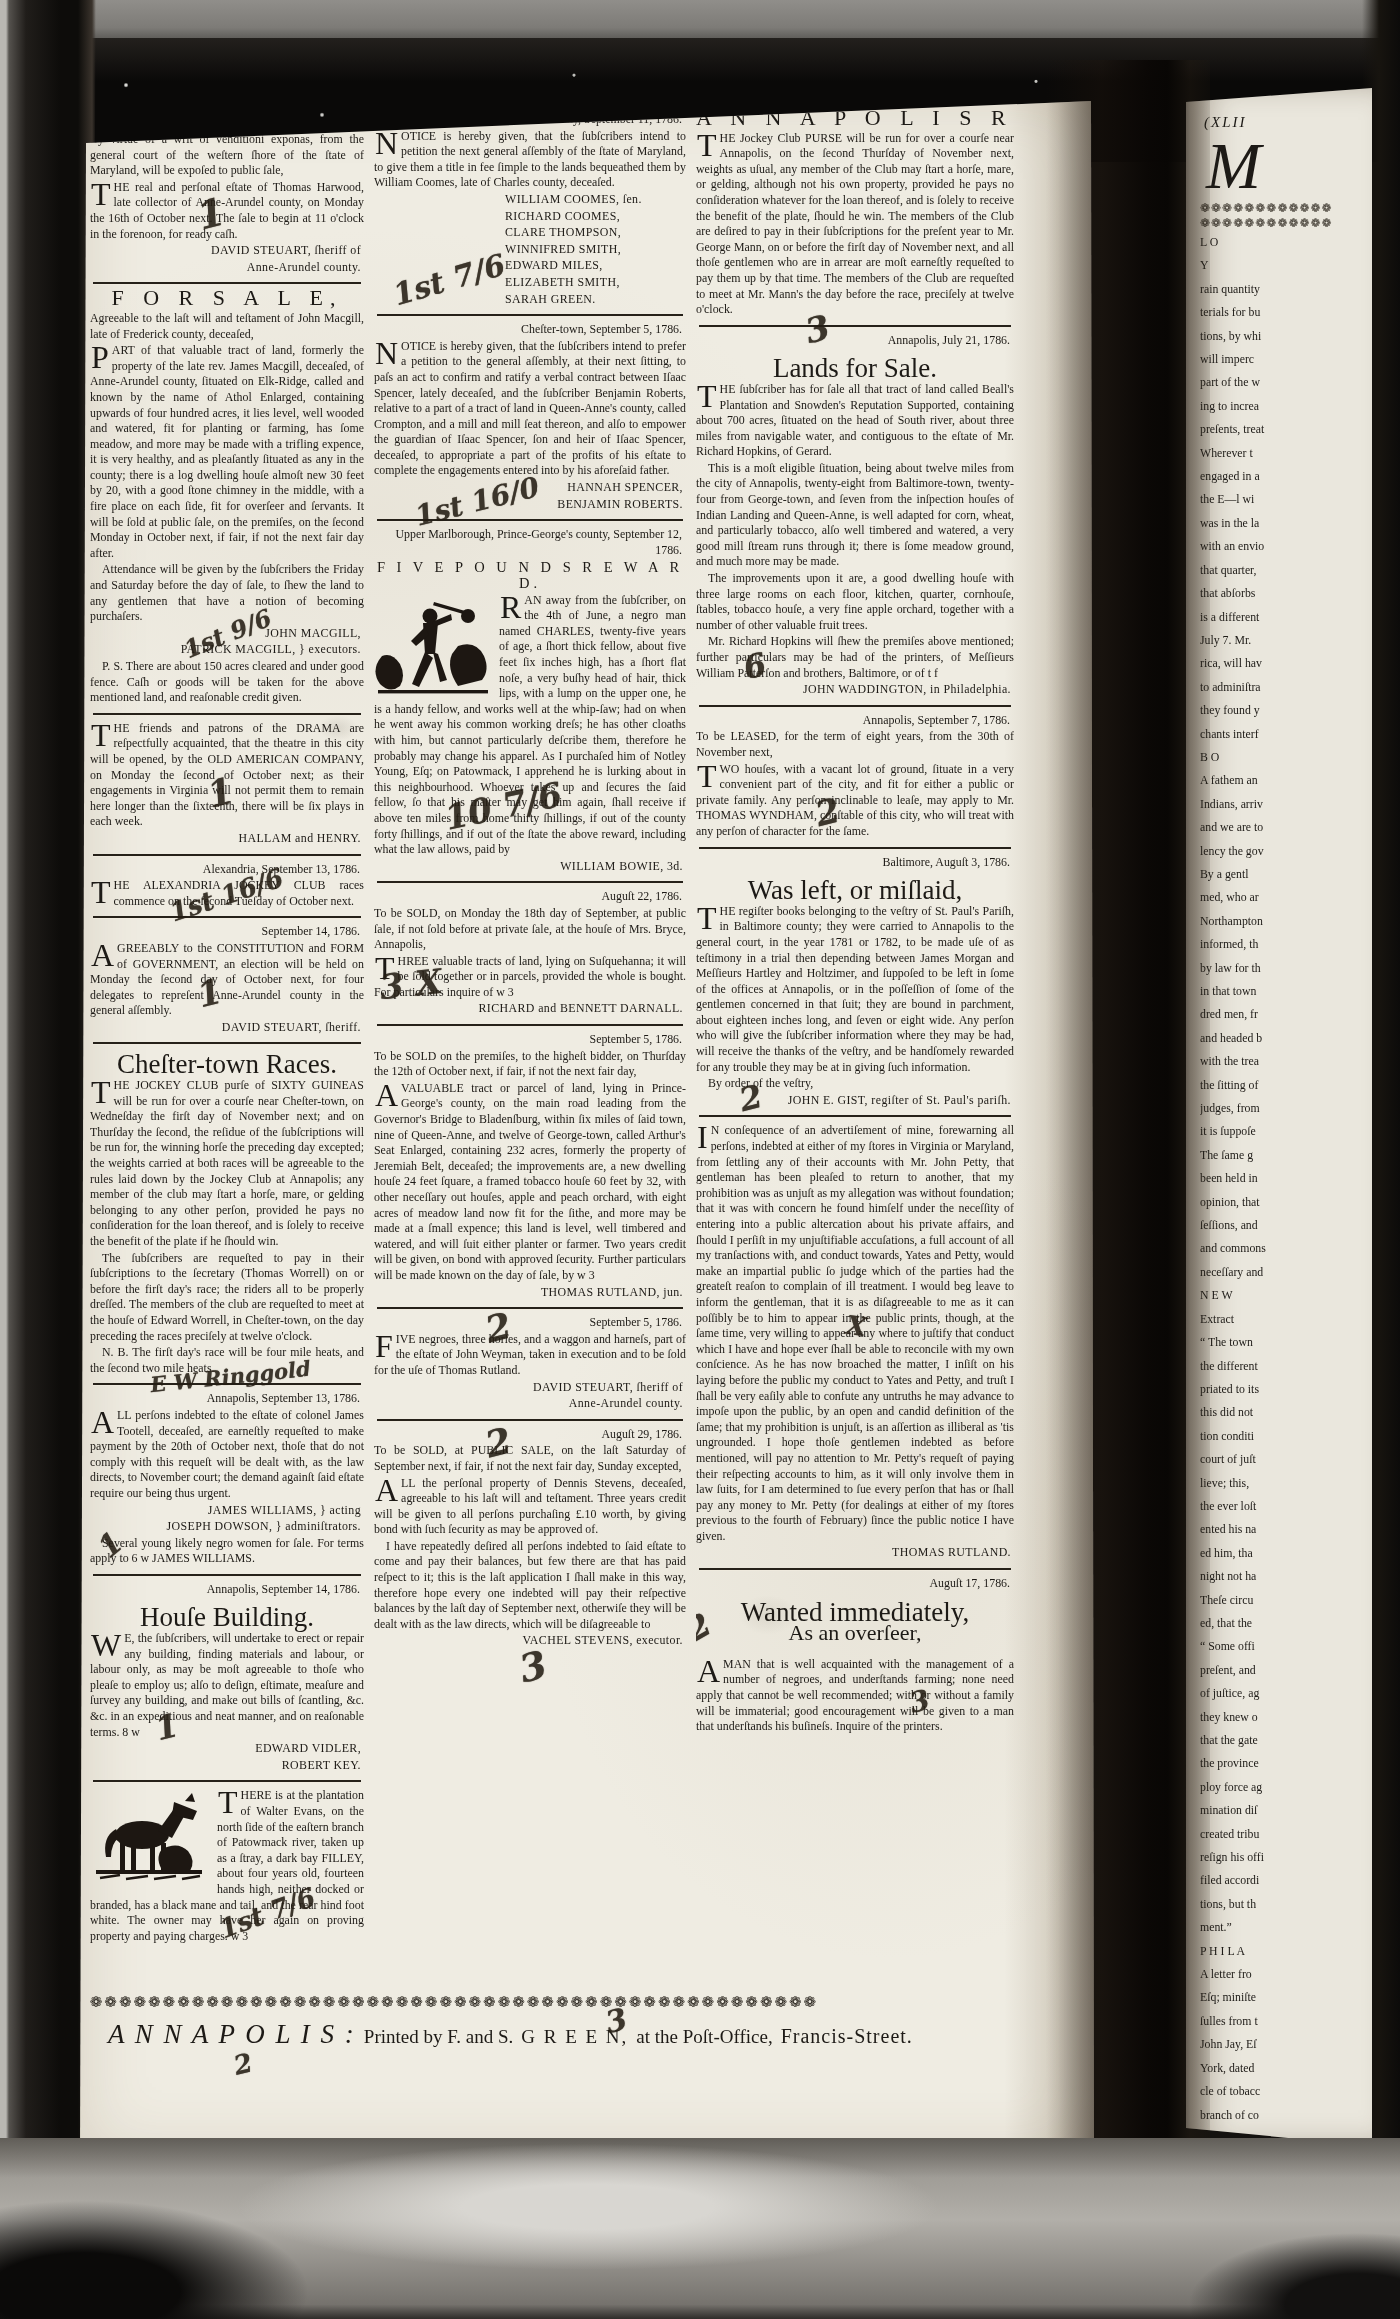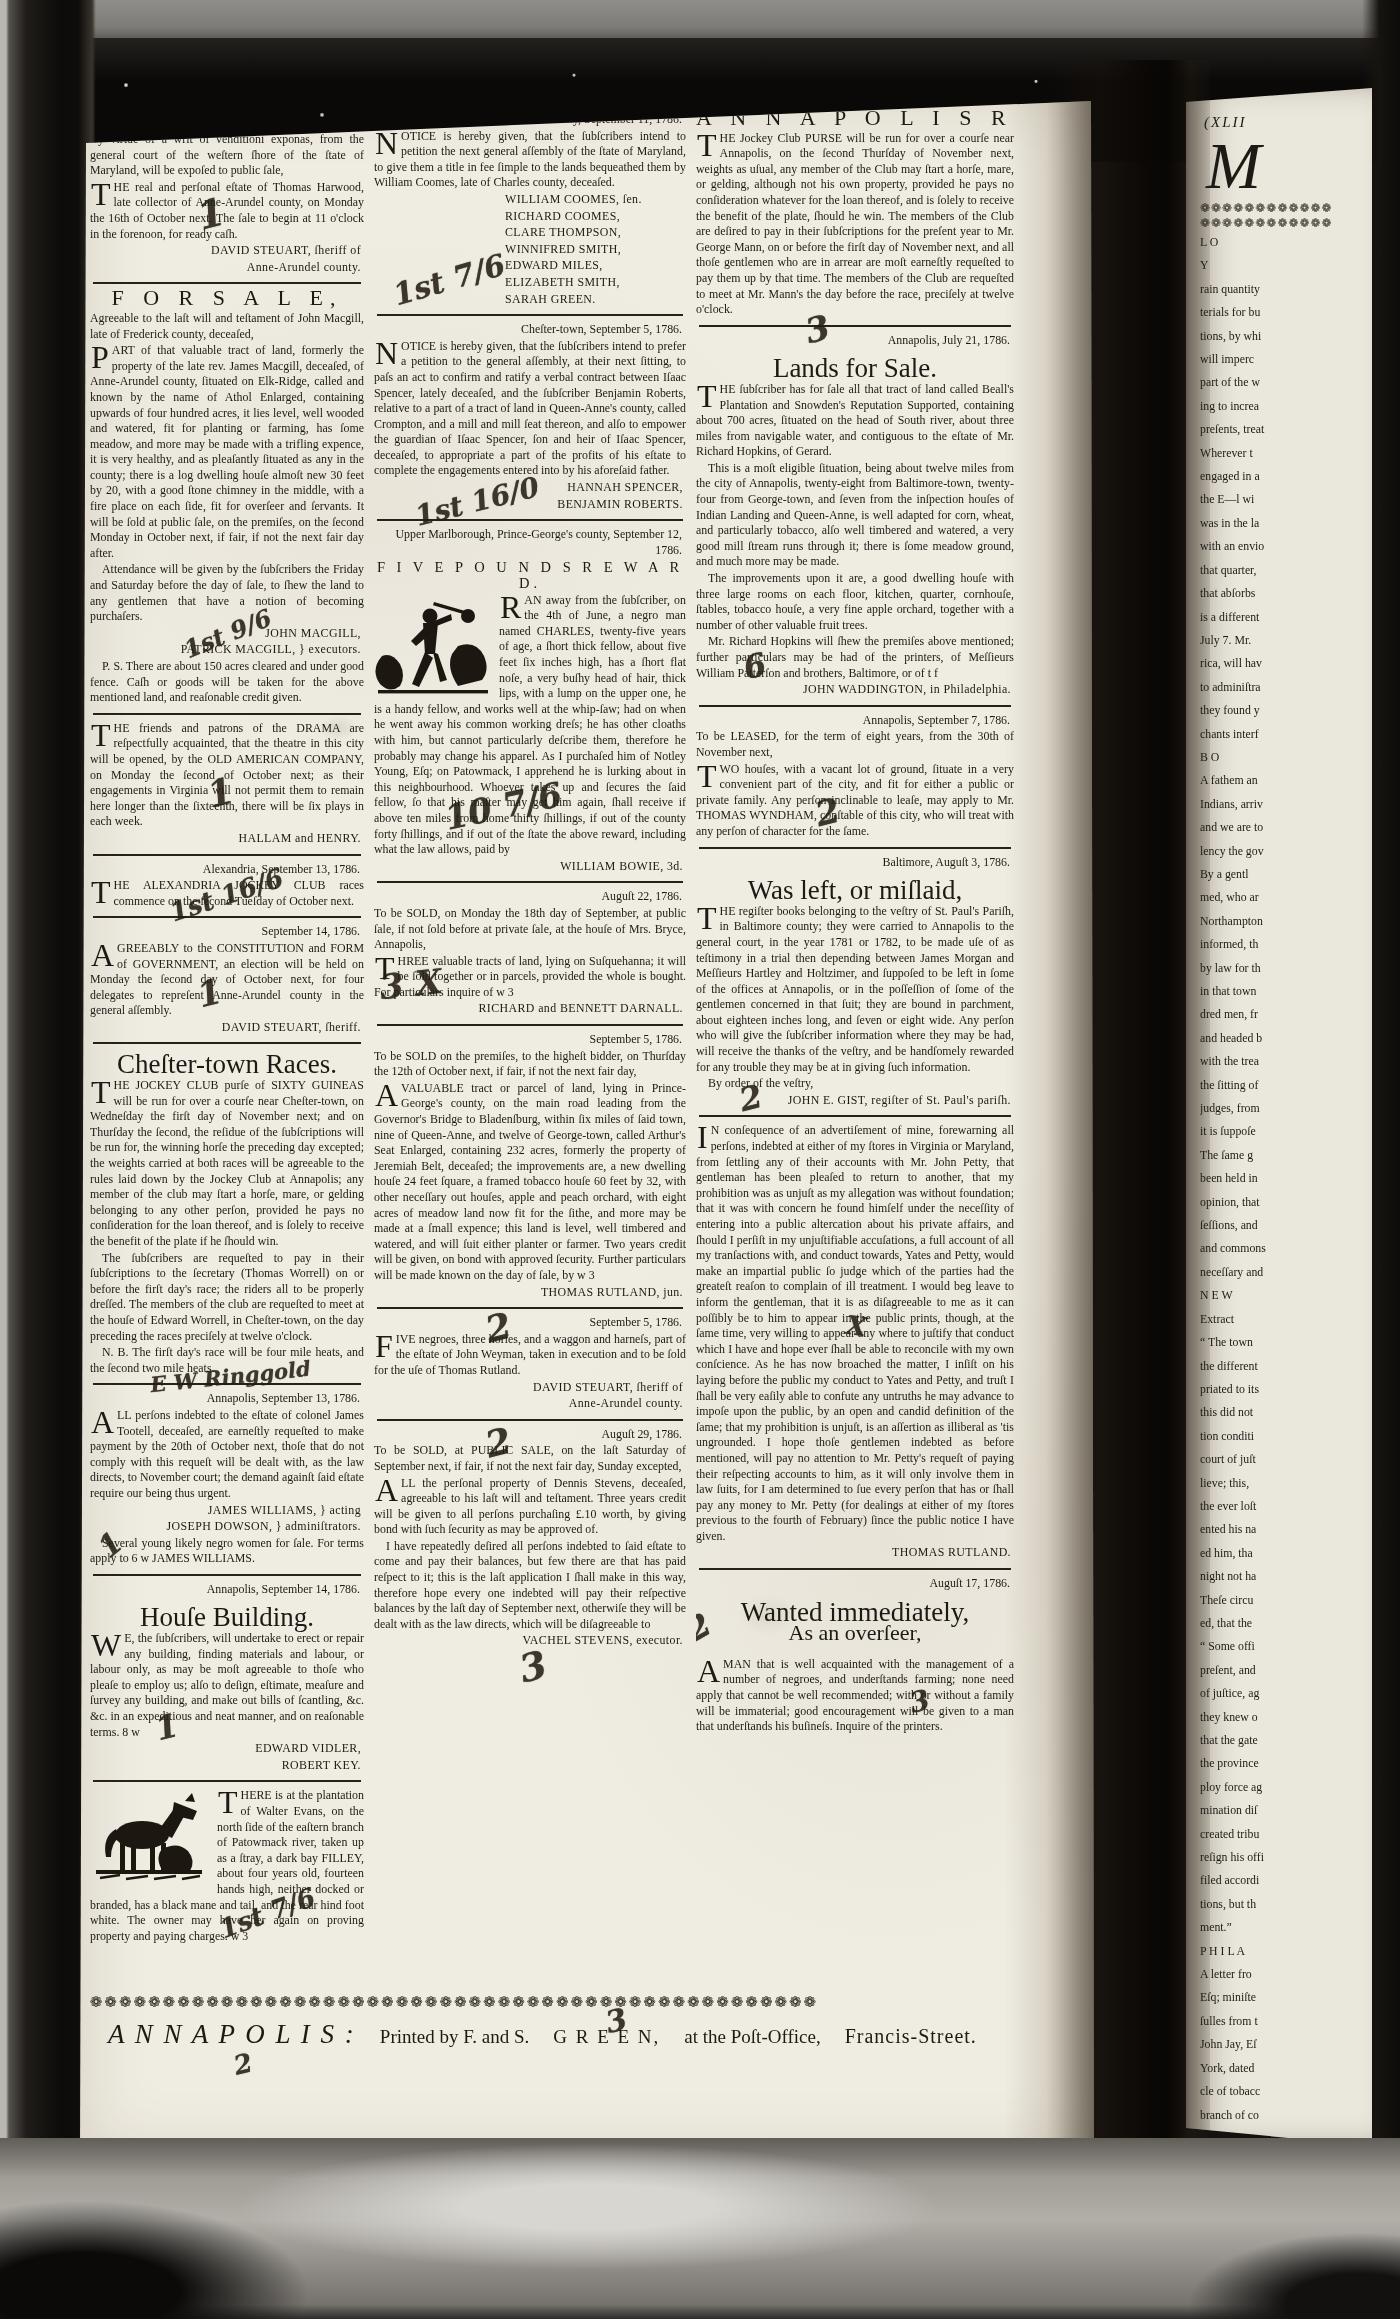--- a/index.html
+++ b/index.html
@@ -91,21 +91,21 @@
   .woodcut{float:left;margin:3px 7px 2px 0;}
   .woodcut svg{display:block;}
   .wc-ink{fill:#1d1712;}
   .wc-line{stroke:#1d1712;stroke-width:2.4;fill:none;}
   
   .ornament-row{
     position:absolute;left:12px;top:1898px;width:924px;height:20px;overflow:hidden;
     font-family:"DejaVu Sans",sans-serif;font-size:15px;letter-spacing:2px;color:#1d1811;white-space:nowrap;
   }
   .imprint{
-    position:absolute;left:30px;top:1924px;width:940px;display:flex;align-items:baseline;gap:24px;white-space:nowrap;
+    position:absolute;left:30px;top:1924px;width:940px;display:flex;align-items:baseline;gap:8px;white-space:nowrap;
   }
   .imp-city{font-style:italic;font-size:27px;letter-spacing:2px;}
   .imp-mid{font-size:19px;}
   .imp-green{font-size:19px;letter-spacing:2px;}
   .imp-po{font-size:19px;}
   .imp-street{font-size:20px;letter-spacing:1px;}
   
   .sliver{
     position:absolute;left:1186px;top:84px;width:186px;height:2062px;z-index:4;
     background:#eae7dd;clip-path:polygon(0 18px,100% 4px,100% 100%,0 2044px);

